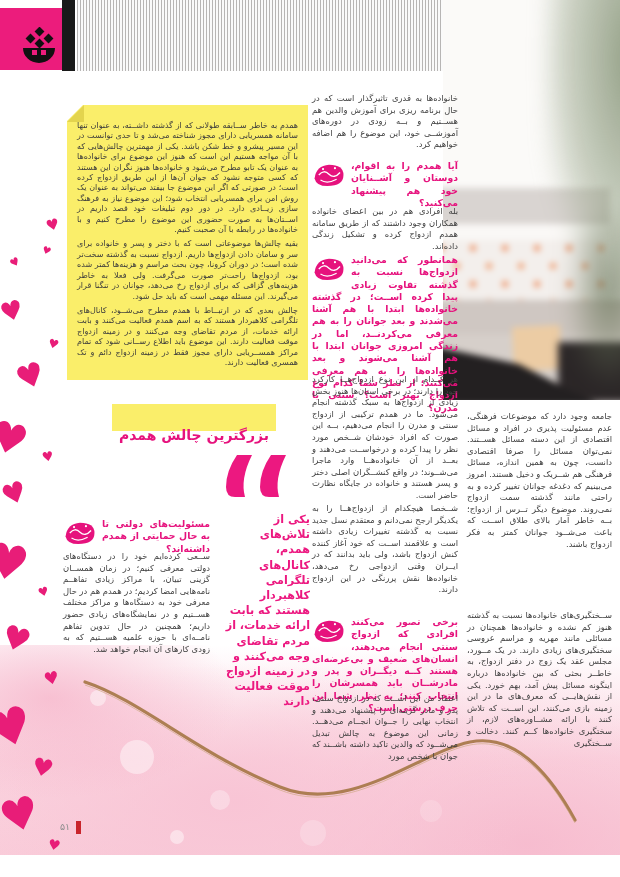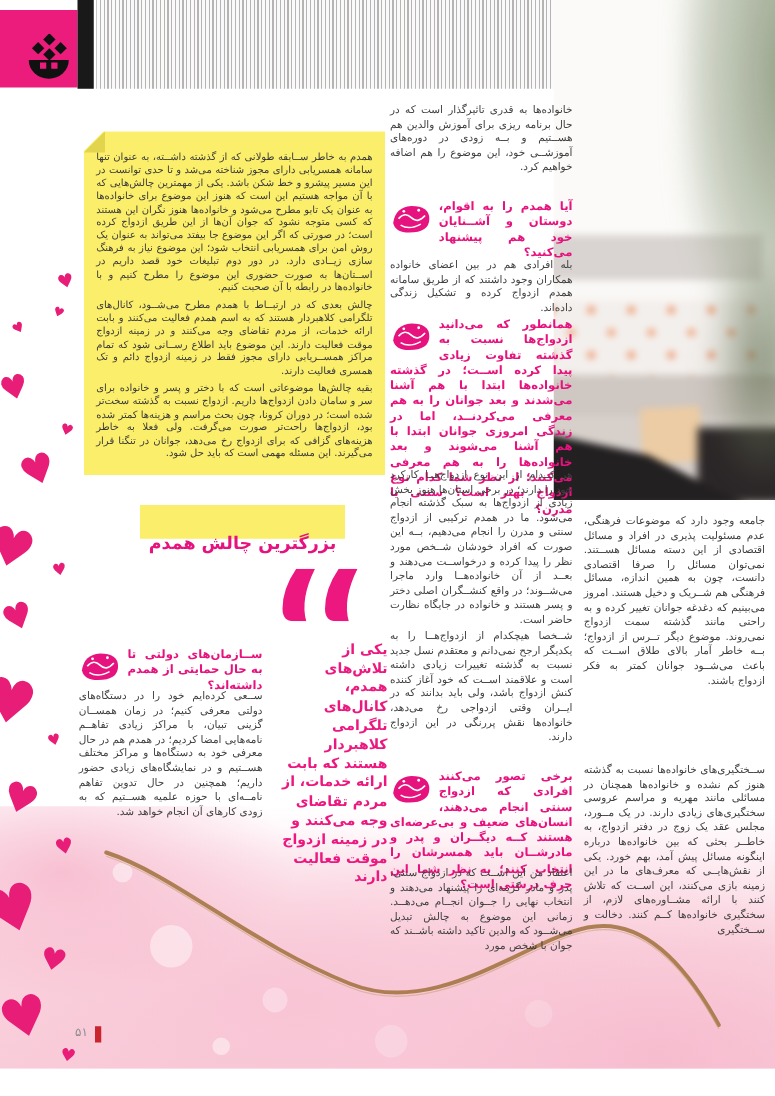--- a/index.html
+++ b/index.html
@@ -137,55 +137,55 @@
       <div class="ph-dark-r"></div>
       <div class="ph-table"></div>
       <div class="ph-plant"></div>
       <div class="ph-plant2"></div>
     </div>
   </div>
 
   <div class="yellow-box rtl">
     <div class="fold"></div>
     <p>همدم به خاطر ســابقه طولانی که از گذشته داشــته، به عنوان تنها سامانه همسریابی دارای مجوز شناخته می‌شد و تا حدی توانست در این مسیر پیشرو و خط شکن باشد. یکی از مهمترین چالش‌هایی که با آن مواجه هستیم این است که هنوز این موضوع برای خانواده‌ها به عنوان یک تابو مطرح می‌شود و خانواده‌ها هنوز نگران این هستند که کسی متوجه نشود که جوان آن‌ها از این طریق ازدواج کرده است؛ در صورتی که اگر این موضوع جا بیفتد می‌تواند به عنوان یک روش امن برای همسریابی انتخاب شود؛ این موضوع نیاز به فرهنگ سازی زیــادی دارد. در دور دوم تبلیغات خود قصد داریم در اســتان‌ها به صورت حضوری این موضوع را مطرح کنیم و با خانواده‌ها در رابطه با آن صحبت کنیم.</p>
+    <p>بقیه چالش‌ها موضوعاتی است که با دختر و پسر و خانواده برای سر و سامان دادن ازدواج‌ها داریم. ازدواج نسبت به گذشته سخت‌تر شده است؛ در دوران کرونا، چون بحث مراسم و هزینه‌ها کمتر شده بود، ازدواج‌ها راحت‌تر صورت می‌گرفت. ولی فعلا به خاطر هزینه‌های گزافی که برای ازدواج رخ می‌دهد، جوانان در تنگنا قرار می‌گیرند. این مسئله مهمی است که باید حل شود.</p>
     <p>چالش بعدی که در ارتبــاط با همدم مطرح می‌شــود، کانال‌های تلگرامی کلاهبردار هستند که به اسم همدم فعالیت می‌کنند و بابت ارائه خدمات، از مردم تقاضای وجه می‌کنند و در زمینه ازدواج موقت فعالیت دارند. این موضوع باید اطلاع رســانی شود که تمام مراکز همســریابی دارای مجوز فقط در زمینه ازدواج دائم و تک همسری فعالیت دارند.</p>
-    <p>بقیه چالش‌ها موضوعاتی است که با دختر و پسر و خانواده برای سر و سامان دادن ازدواج‌ها داریم. ازدواج نسبت به گذشته سخت‌تر شده است؛ در دوران کرونا، چون بحث مراسم و هزینه‌ها کمتر شده بود، ازدواج‌ها راحت‌تر صورت می‌گرفت. ولی فعلا به خاطر هزینه‌های گزافی که برای ازدواج رخ می‌دهد، جوانان در تنگنا قرار می‌گیرند. این مسئله مهمی است که باید حل شود.</p>
   </div>
 
   <div class="badge">
     <span>بزرگترین چالش همدم</span>
   </div>
 
 
   <div class="q-block rtl" style="left:63px;top:518px;width:147px;">
     <span class="q-icon">
       <svg width="34" height="28" viewBox="0 0 40 32">
         <path d="M3,20 Q5,5 20,4 Q37,4 37,16 Q37,29 18,29 Q5,29 3,20 Z" fill="#e6127d"></path>
         <path d="M8,16 q6,-7 12,-1 q6,6 13,-2" stroke="#ffffff" stroke-width="1.6" fill="none"></path>
         <path d="M10,22 q8,5 19,-1" stroke="#ffffff" stroke-width="1.4" fill="none"></path>
         <circle cx="13" cy="9" r="1.3" fill="#ffffff"></circle>
           <circle cx="27" cy="8" r="1.3" fill="#ffffff"></circle>
       </svg>
     </span>
-    <span class="q-text">ســازمان‌های دولتی تا به حال حمایتی از همدم داشته‌اند؟</span>
+    <span class="q-text">مسئولیت‌های دولتی تا به حال حمایتی از همدم داشته‌اند؟</span>
   </div>
 
   <div class="body-text rtl" style="left:63px;top:551px;width:147px;">ســعی کرده‌ایم خود را در دستگاه‌های دولتی معرفی کنیم؛ در زمان همســان گزینی تبیان، با مراکز زیادی تفاهــم نامه‌هایی امضا کردیم؛ در همدم هم در حال معرفی خود به دستگاه‌ها و مراکز مختلف هســتیم و در نمایشگاه‌های زیادی حضور داریم؛ همچنین در حال تدوین تفاهم نامــه‌ای با حوزه علمیه هســتیم که به زودی کارهای آن انجام خواهد شد.</div>
 
   <div class="quote-mark">
     <svg width="66" height="42" viewBox="0 0 66 42">
       <g fill="#ec1880">
         <path d="M28,0 L13,0 Q2,16 2,32 Q2,42 11,42 L21,42 Q16,24 28,0 Z"></path>
         <path d="M62,0 L47,0 Q36,16 36,32 Q36,42 45,42 L55,42 Q50,24 62,0 Z"></path>
       </g>
     </svg>
   </div>
   <div class="pull-quote rtl">یکی از تلاش‌های همدم، کانال‌های تلگرامی کلاهبردار هستند که بابت ارائه خدمات، از مردم تقاضای وجه می‌کنند و در زمینه ازدواج موقت فعالیت دارند</div>
 
-  <div class="body-text rtl" style="left:312px;top:82px;width:146px;">خانواده‌ها به قدری تاثیرگذار است که در حال برنامه ریزی برای آموزش والدین هم هســتیم و بــه زودی در دوره‌های آموزشــی خود، این موضوع را هم اضافه خواهیم کرد.</div>
+  <div class="body-text rtl" style="left:312px;top:93px;width:146px;">خانواده‌ها به قدری تاثیرگذار است که در حال برنامه ریزی برای آموزش والدین هم هســتیم و بــه زودی در دوره‌های آموزشــی خود، این موضوع را هم اضافه خواهیم کرد.</div>
 
   <div class="q-block rtl" style="left:312px;top:160px;width:146px;">
     <span class="q-icon">
       <svg width="34" height="28" viewBox="0 0 40 32">
         <path d="M3,20 Q5,5 20,4 Q37,4 37,16 Q37,29 18,29 Q5,29 3,20 Z" fill="#e6127d"></path>
         <path d="M8,16 q6,-7 12,-1 q6,6 13,-2" stroke="#ffffff" stroke-width="1.6" fill="none"></path>
         <path d="M10,22 q8,5 19,-1" stroke="#ffffff" stroke-width="1.4" fill="none"></path>
         <circle cx="13" cy="9" r="1.3" fill="#ffffff"></circle>
           <circle cx="27" cy="8" r="1.3" fill="#ffffff"></circle>
       </svg>

